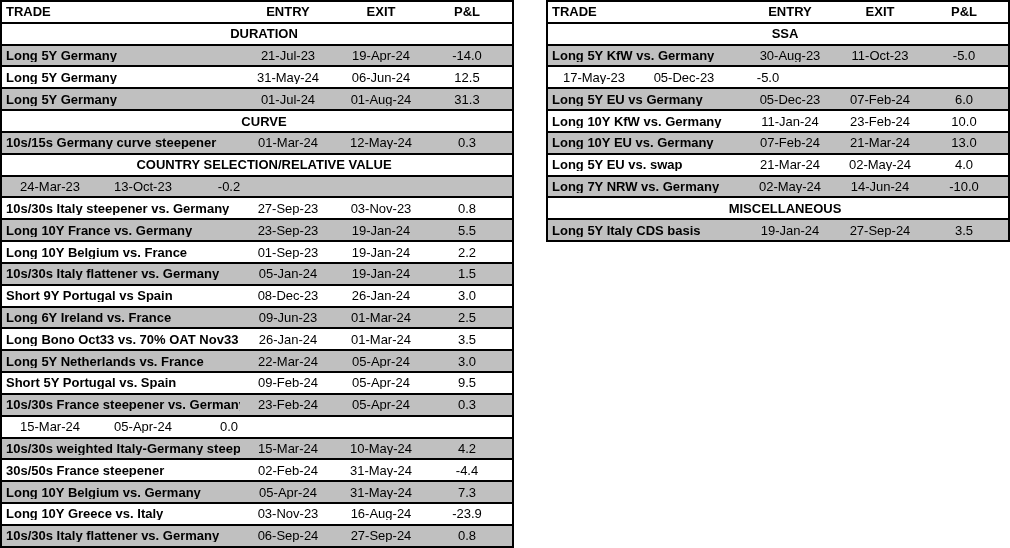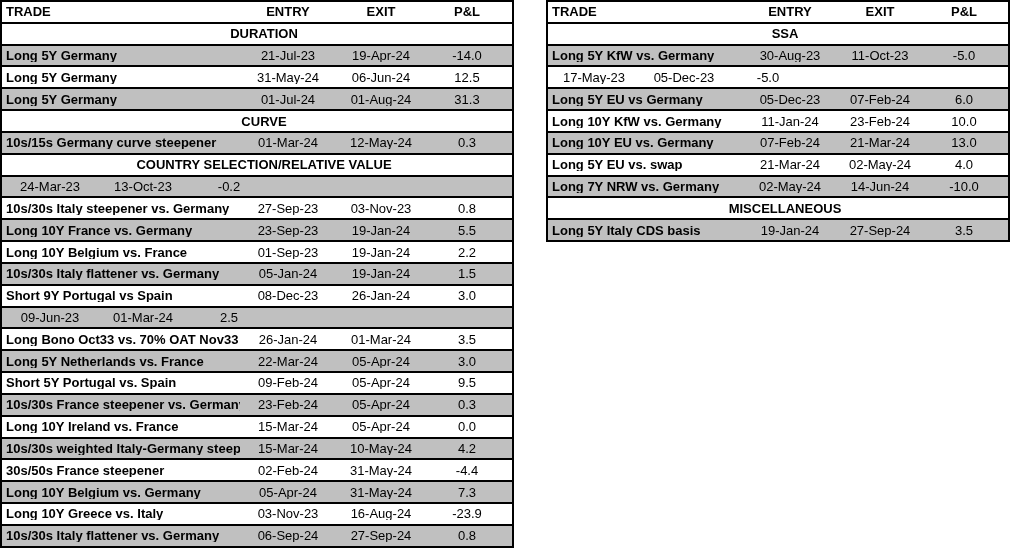--- a/index.html
+++ b/index.html
@@ -109,20 +109,21 @@
         <div class="cell exit">19-Jan-24</div>
         <div class="cell pnl">1.5</div>
       </div>
       <div class="row data">
         <div class="cell trade">Short 9Y Portugal vs Spain</div>
         <div class="cell entry">08-Dec-23</div>
         <div class="cell exit">26-Jan-24</div>
         <div class="cell pnl">3.0</div>
       </div>
       <div class="row data shaded">
+        <div class="cell trade">Long 6Y Ireland vs. France</div>
         <div class="cell entry">09-Jun-23</div>
         <div class="cell exit">01-Mar-24</div>
         <div class="cell pnl">2.5</div>
       </div>
       <div class="row data">
         <div class="cell trade">Long Bono Oct33 vs. 70% OAT Nov33 and 30%</div>
         <div class="cell entry">26-Jan-24</div>
         <div class="cell exit">01-Mar-24</div>
         <div class="cell pnl">3.5</div>
       </div>
@@ -138,21 +139,20 @@
         <div class="cell exit">05-Apr-24</div>
         <div class="cell pnl">9.5</div>
       </div>
       <div class="row data shaded">
         <div class="cell trade">10s/30s France steepener vs. Germany</div>
         <div class="cell entry">23-Feb-24</div>
         <div class="cell exit">05-Apr-24</div>
         <div class="cell pnl">0.3</div>
       </div>
       <div class="row data">
-        <div class="cell trade">Long 10Y Ireland vs. France</div>
         <div class="cell entry">15-Mar-24</div>
         <div class="cell exit">05-Apr-24</div>
         <div class="cell pnl">0.0</div>
       </div>
       <div class="row data shaded">
         <div class="cell trade">10s/30s weighted Italy-Germany steepener (100%</div>
         <div class="cell entry">15-Mar-24</div>
         <div class="cell exit">10-May-24</div>
         <div class="cell pnl">4.2</div>
       </div>

